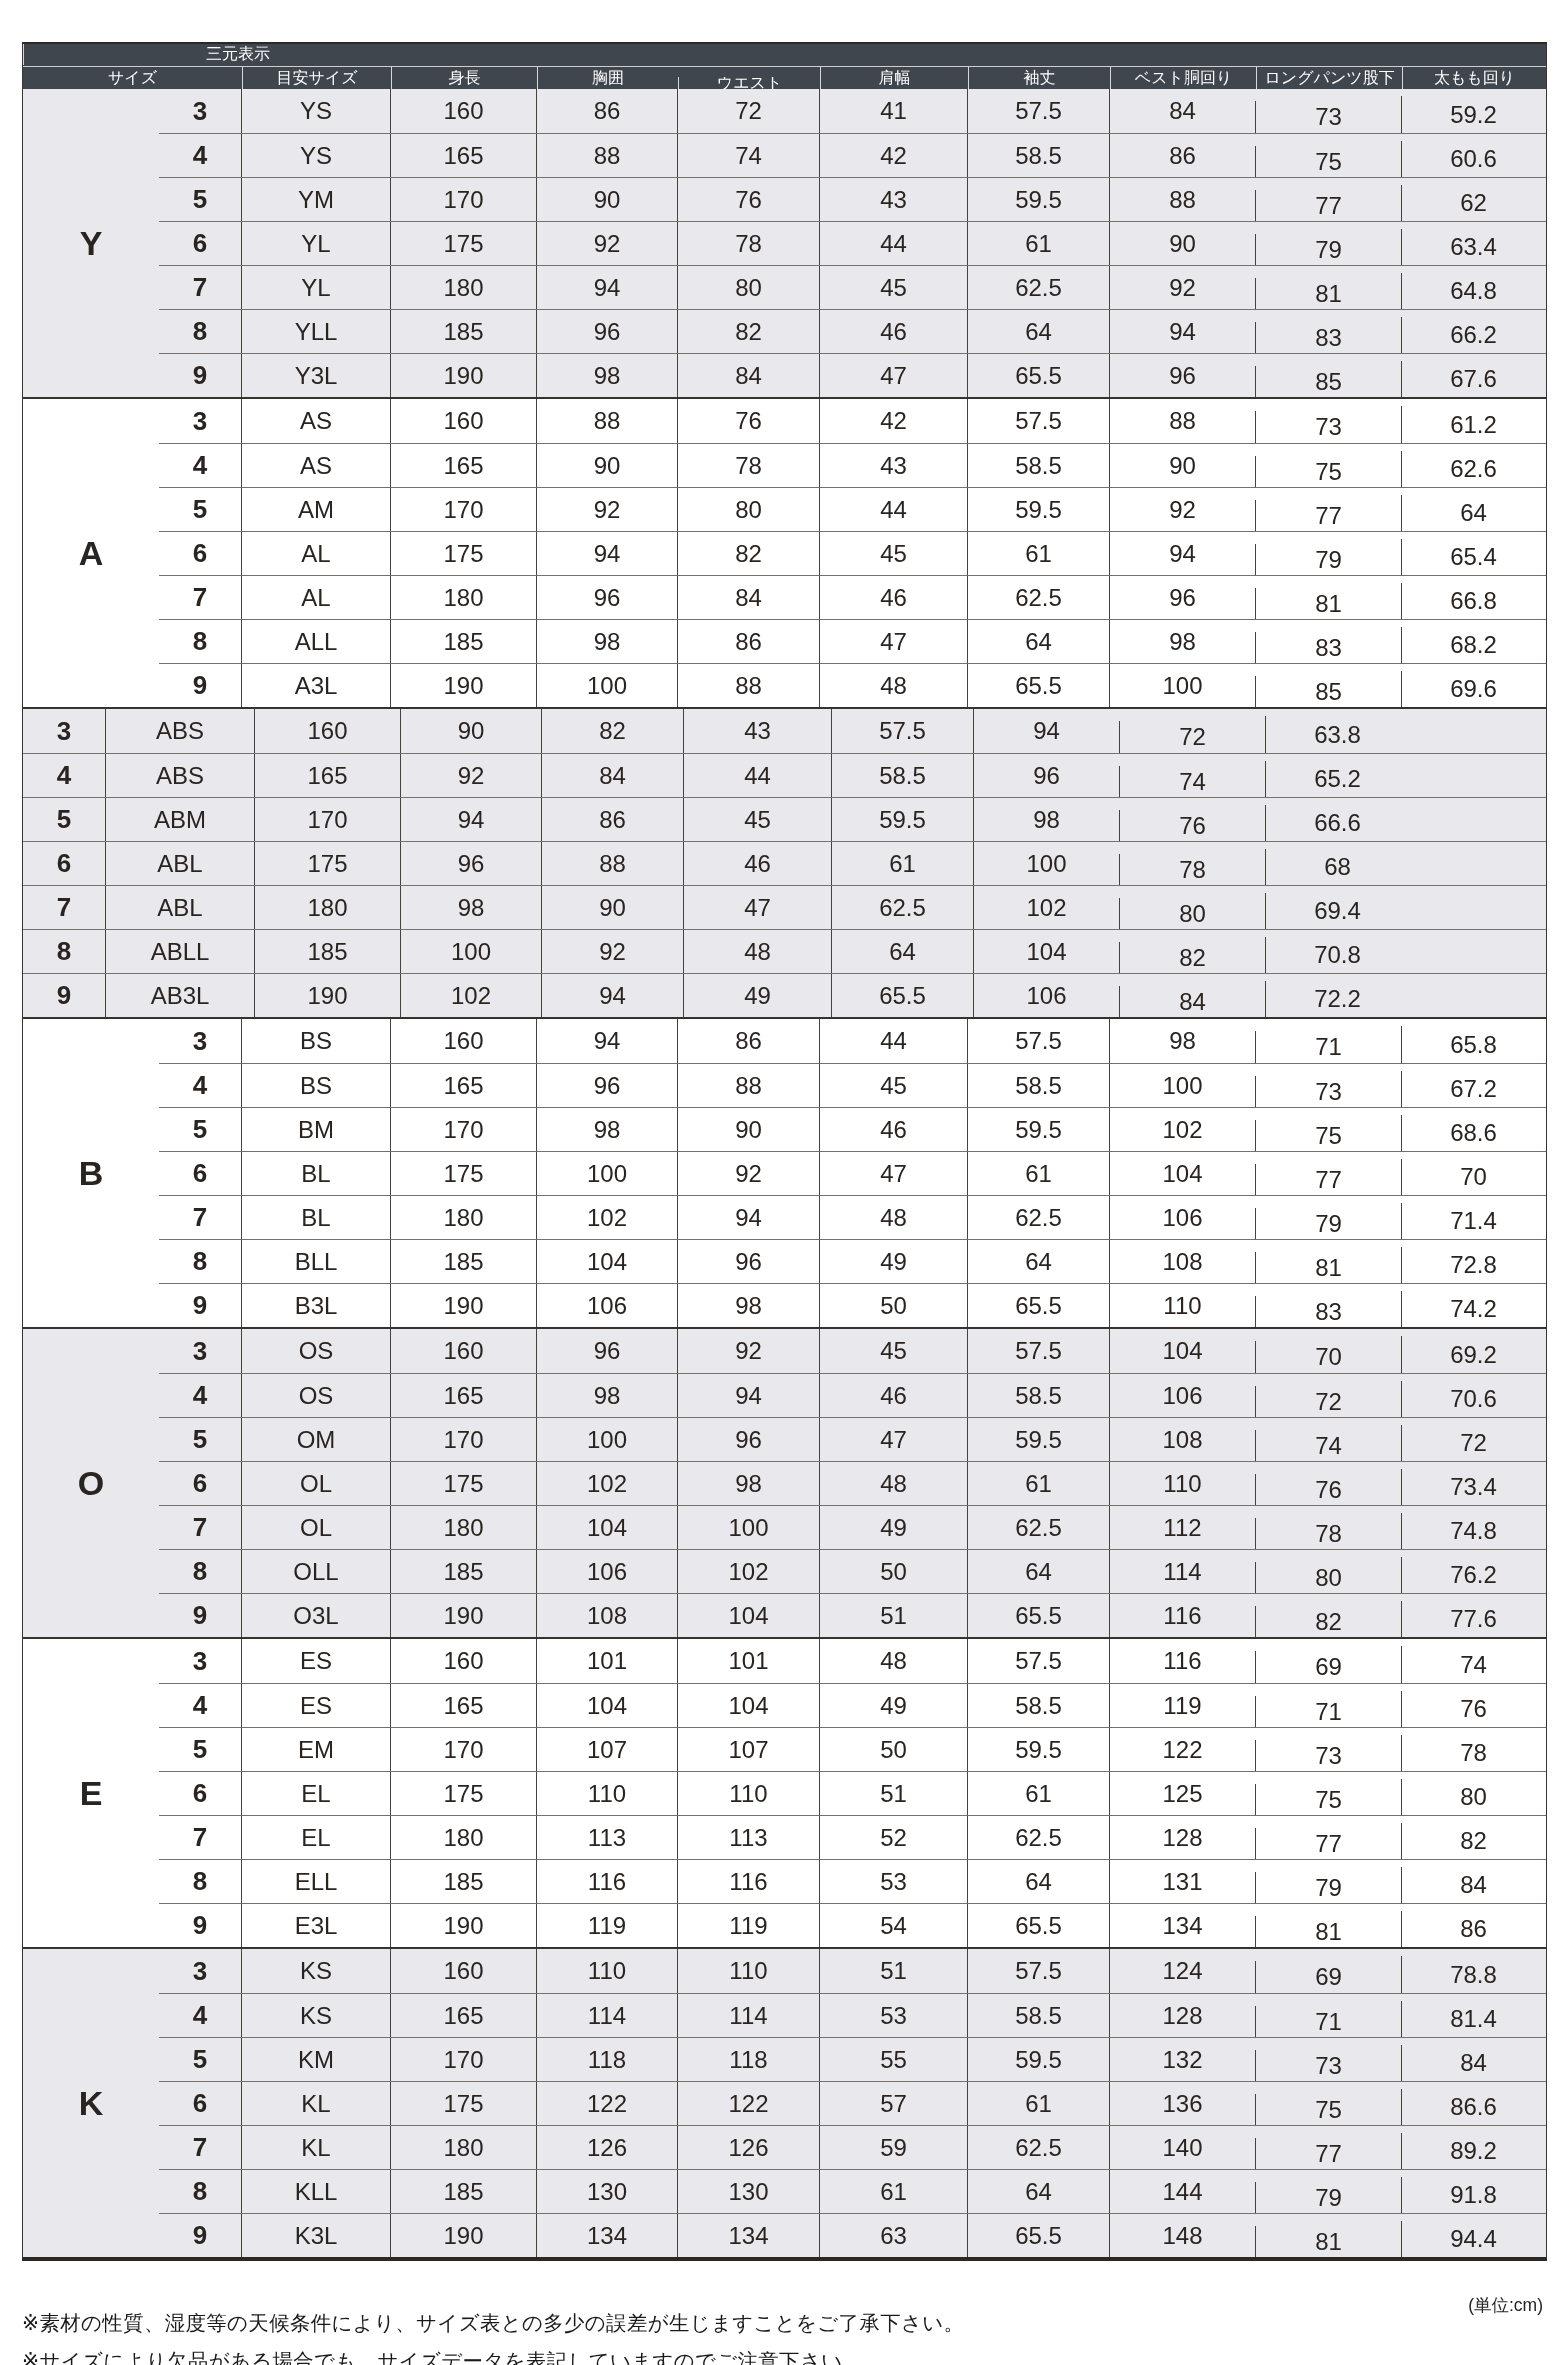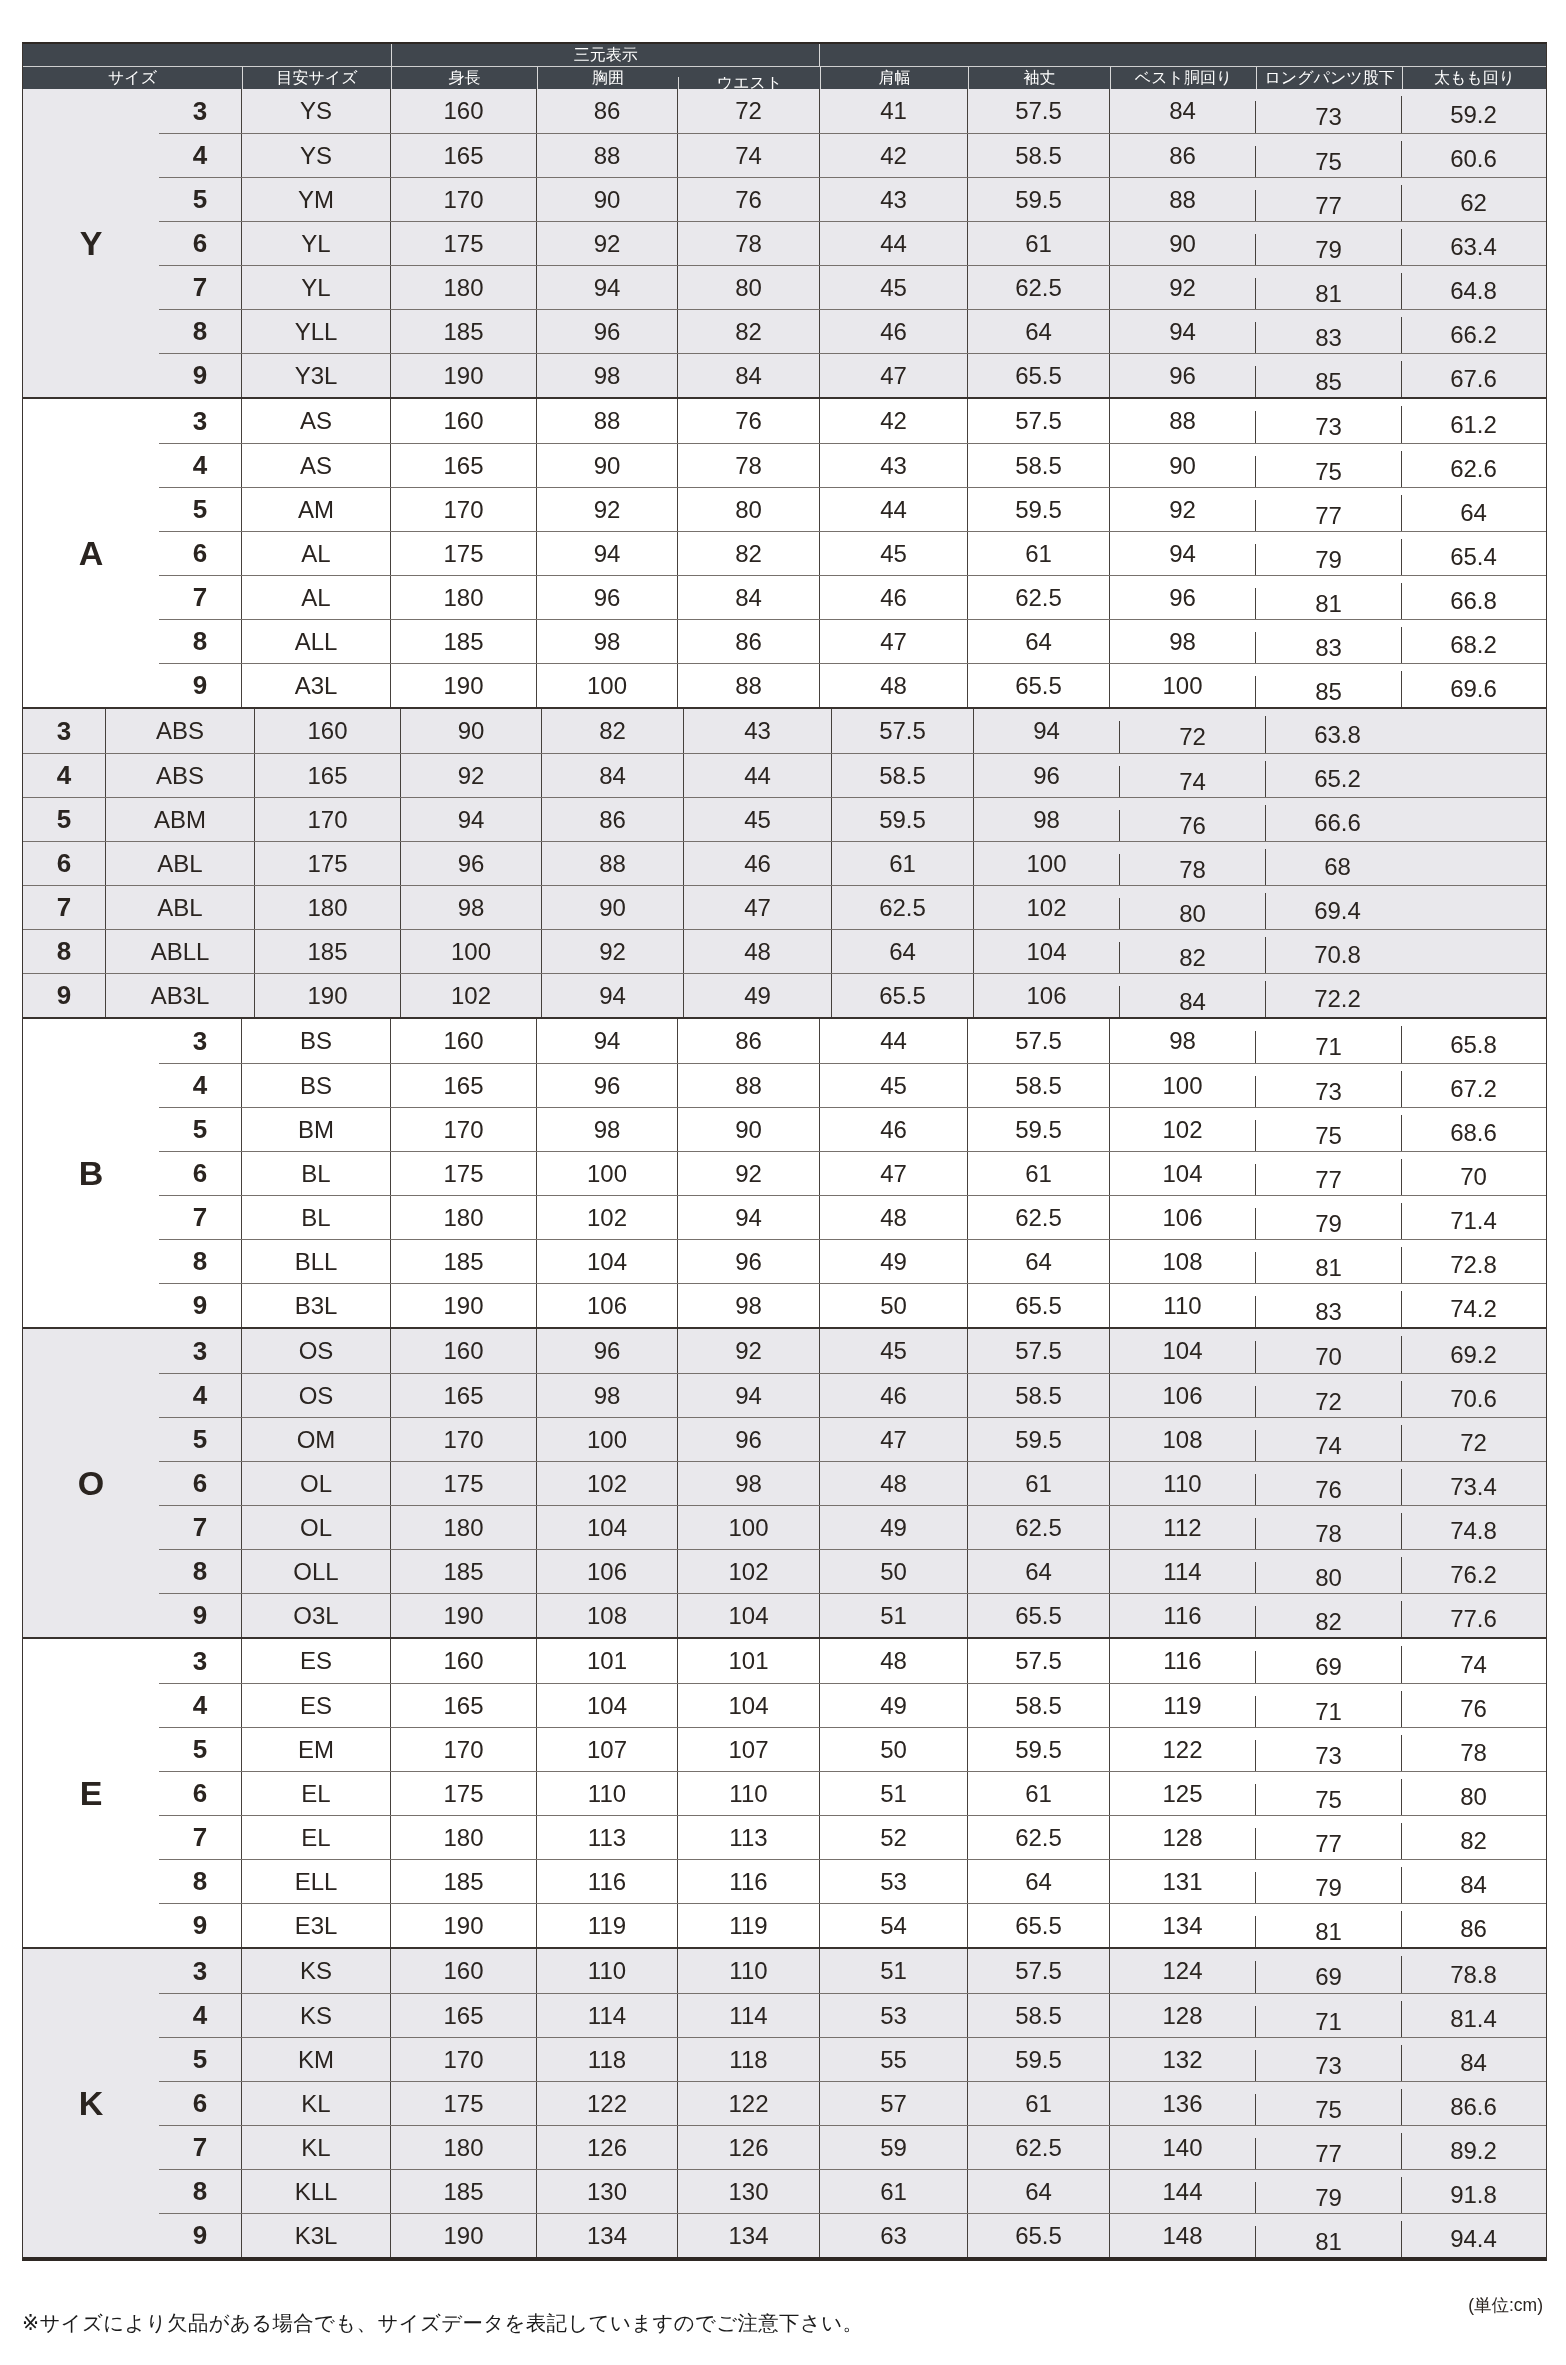--- a/index.html
+++ b/index.html
@@ -21,21 +21,21 @@
   #product-number{font-size:47px;font-weight:bold;color:#12395e;letter-spacing:-0.7px;line-height:0.9;}
   #line-title{font-size:39px;font-weight:bold;color:#12395e;letter-spacing:-0.7px;line-height:0.95;}
   
   #sizetable{
     position:absolute;left:22px;top:42px;width:1523px;
     border-top:2.9px solid #2e2824;border-bottom:4.4px solid #2e2824;
     border-left:1.5px solid #3b3531;border-right:1.5px solid #3b3531;
     box-sizing:content-box;
   }
   .thead1,.thead2{display:flex;background:#40464d;color:#ffffff;}
-  .thead1{height:22px;border-bottom:1.5px solid #cfcfcf;}
+  .thead1{height:22px;border-bottom:1.5px solid #cfcfcf;flex-direction:column;}
   .thead2{height:22px;}
   .hcell{
     display:flex;align-items:center;justify-content:center;
     font-size:16px;box-sizing:border-box;white-space:nowrap;overflow:hidden;
   }
   .thead1 .hcell + .hcell{border-left:1.5px solid #d8d8d8;}
   .thead2 .hcell + .hcell{border-left:1.5px solid #d8d8d8;}
   
   .h1-left{width:368px;}
   .h1-sangen{width:429px;}
@@ -717,17 +717,18 @@
               <div class="cell c9">94.4</div>
             </div>
           </div>
         </div>
       </div>
   </div>
 
   <div id="unit-note">(単位:cm)</div>
 
   <div id="footnotes">
+    <p class="footnote">※素材の性質、湿度等の天候条件により、サイズ表との多少の誤差が生じますことをご了承下さい。</p>
     <p class="footnote">※サイズにより欠品がある場合でも、サイズデータを表記していますのでご注意下さい。</p>
   </div>
 
 </div>
 
 
 </body></html>

